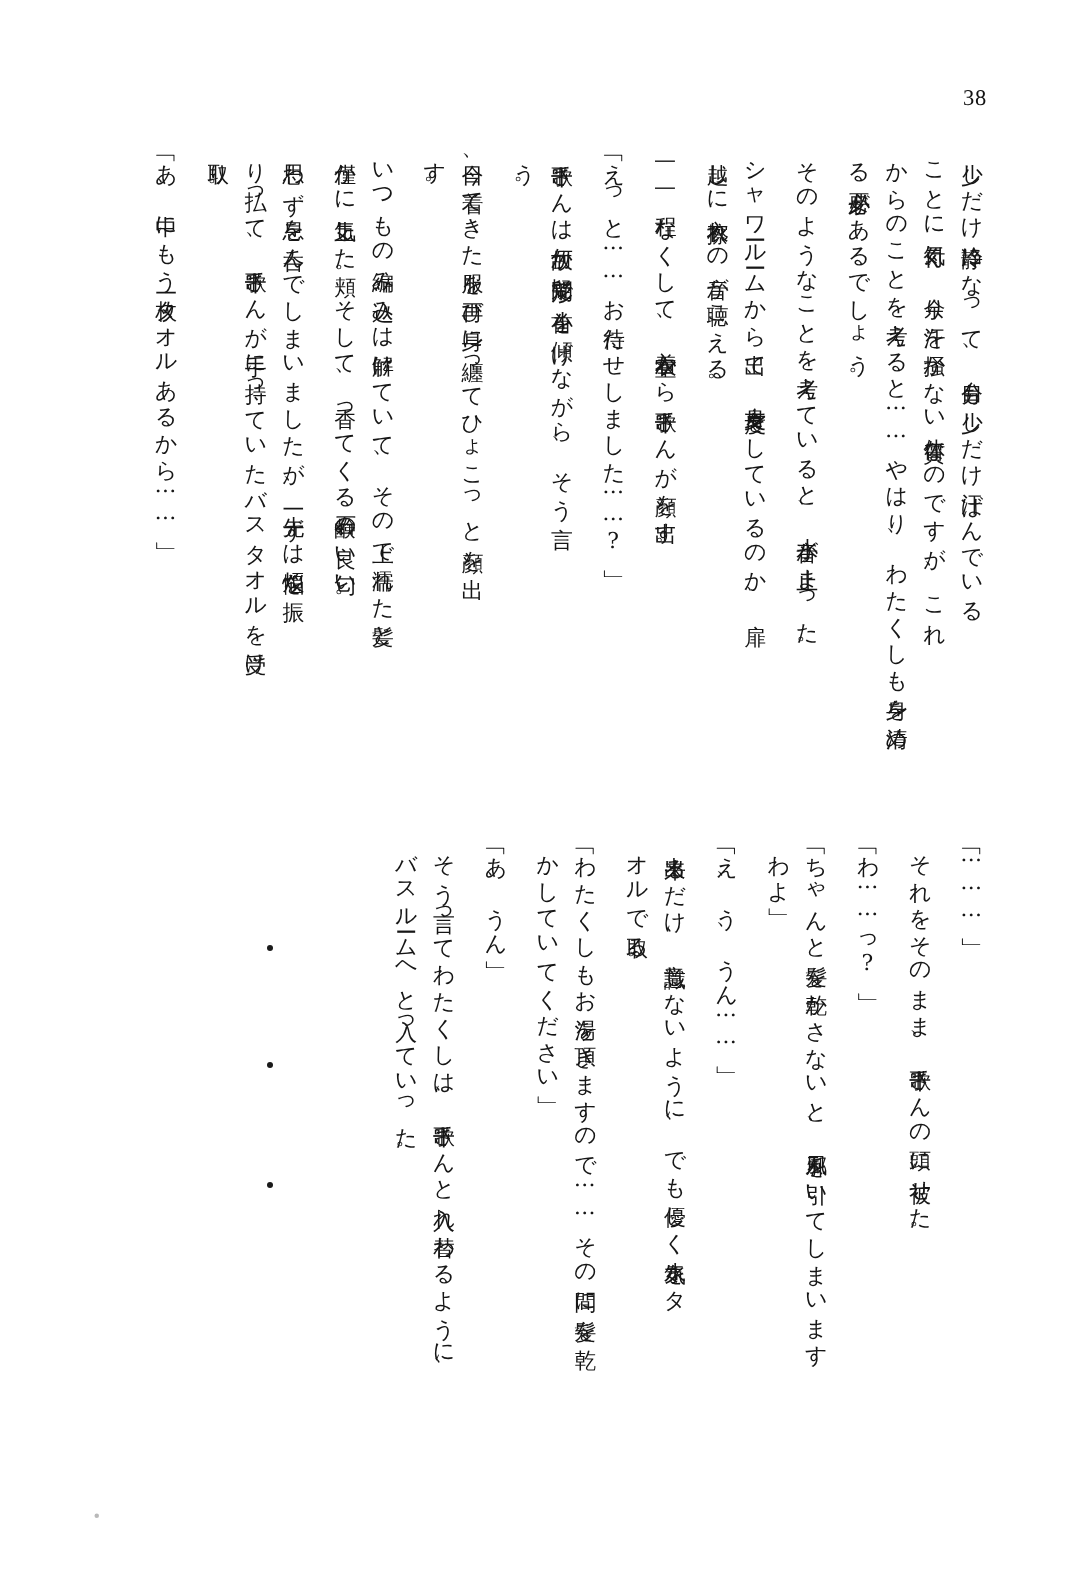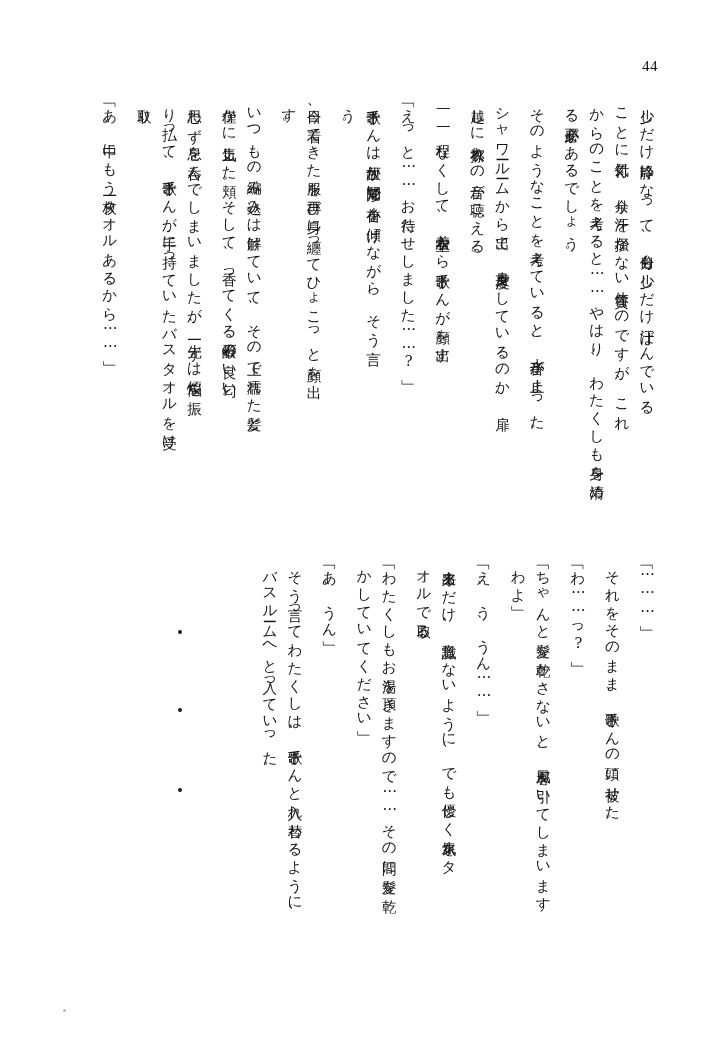--- a/index.html
+++ b/index.html
@@ -84,21 +84,21 @@
     height: 3px;
     background: #b9b9b9;
     border-radius: 50%;
   }
 </style>
 </head>
 <body>
 
 <div class="page">
 
-  <div class="page-number">44</div>
+  <div class="page-number">38</div>
 
   <div class="colgroup" id="block-top">
     <div class="col">少しだけ冷静になって、自分も少しだけ汗ばんでいる
 ことに気付く。余り汗を掻かない体質なのですが、これ
 からのことを考えると……やはり、わたくしも身を清め
 る必要があるでしょう。</div>
     <div class="col">そのようなことを考えていると、水音が止まった。</div>
     <div class="col">シャワールームから出て、身支度をしているのか、扉
 越しに衣擦れの音が聴こえる。</div>
     <div class="col">——程なくして、着衣室から千歌さんが顔を出す。</div>

